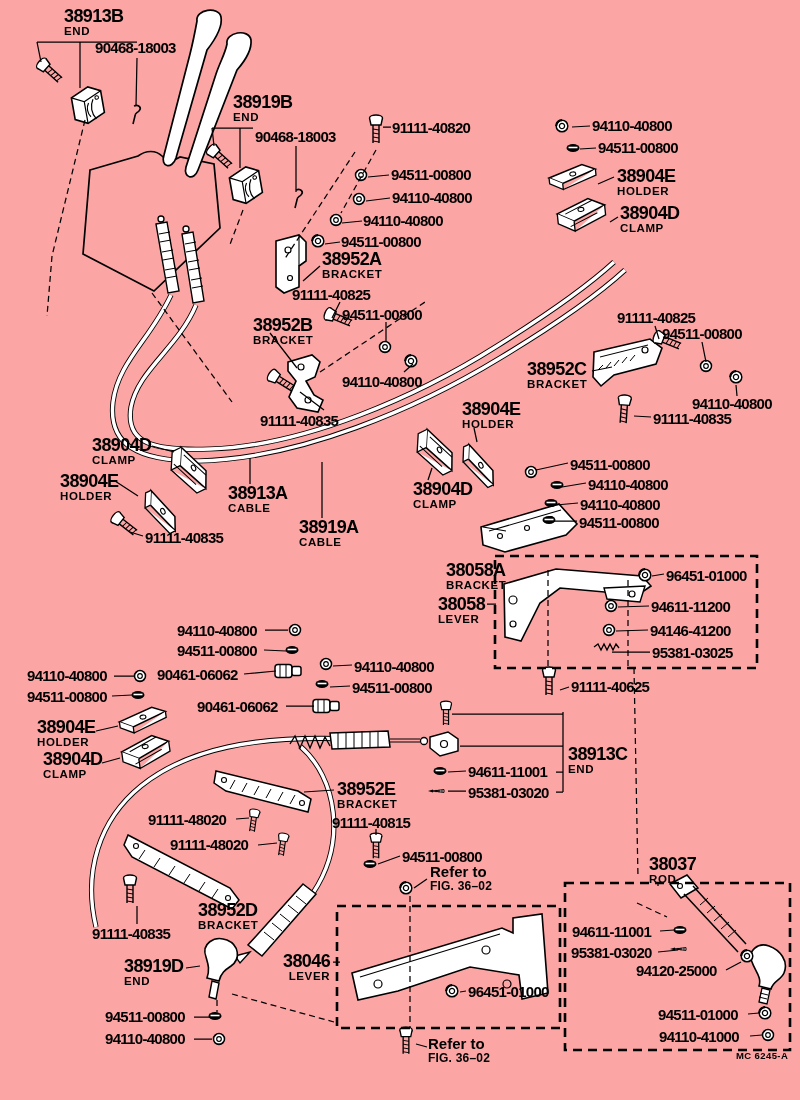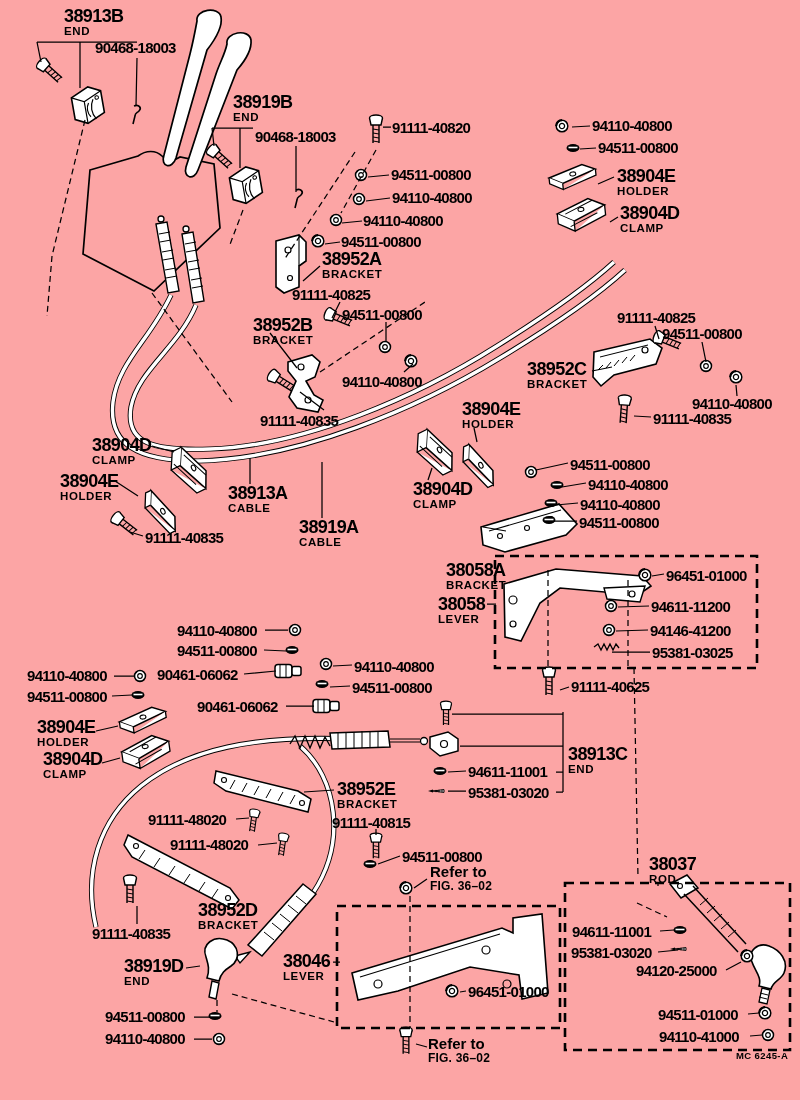--- a/index.html
+++ b/index.html
@@ -283,21 +283,21 @@
       <div class="plabel" style="left: 299px; top: 519px;"><span>38919A</span><span class="cap">CABLE</span></div>
       <div class="plabel" style="left: 413px; top: 481px;"><span>38904D</span><span class="cap">CLAMP</span></div>
       <div class="plabel" style="left: 446px; top: 517px; margin-top: 45px;"><span>38058A</span><span class="cap">BRACKET</span></div>
       <div class="plabel" style="left: 438px; top: 596px;"><span>38058</span><span class="cap">LEVER</span></div>
       <div class="plabel" style="left: 37px; top: 719px;"><span>38904E</span><span class="cap">HOLDER</span></div>
       <div class="plabel" style="left: 43px; top: 751px;"><span>38904D</span><span class="cap">CLAMP</span></div>
       <div class="plabel" style="left: 568px; top: 746px;"><span>38913C</span><span class="cap">END</span></div>
       <div class="plabel" style="left: 337px; top: 781px;"><span>38952E</span><span class="cap">BRACKET</span></div>
       <div class="plabel" style="left: 162px; top: 902px; margin-left: 36px;"><span>38952D</span><span class="cap">BRACKET</span></div>
       <div class="plabel" style="left: 124px; top: 958px;"><span>38919D</span><span class="cap">END</span></div>
-      <div class="plabel" style="left: 283px; top: 953px;"><span>38046</span><span class="cap">LEVER</span></div>
+      <div class="plabel" style="left: 283px; top: 953px; text-align: right;"><span>38046</span><span class="cap">LEVER</span></div>
       <div class="plabel" style="left: 649px; top: 856px;"><span>38037</span><span class="cap">ROD</span></div>
       <div class="nlabel" style="left: 95px; top: 40px;"><span>90468-18003</span></div>
       <div class="nlabel" style="left: 255px; top: 129px;"><span>90468-18003</span></div>
       <div class="nlabel" style="left: 392px; top: 120px;"><span>91111-40820</span></div>
       <div class="nlabel" style="left: 391px; top: 167px;"><span>94511-00800</span></div>
       <div class="nlabel" style="left: 392px; top: 190px;"><span>94110-40800</span></div>
       <div class="nlabel" style="left: 363px; top: 213px;"><span>94110-40800</span></div>
       <div class="nlabel" style="left: 341px; top: 234px;"><span>94511-00800</span></div>
       <div class="nlabel" style="left: 292px; top: 287px;"><span>91111-40825</span></div>
       <div class="nlabel" style="left: 342px; top: 307px;"><span>94511-00800</span></div>

